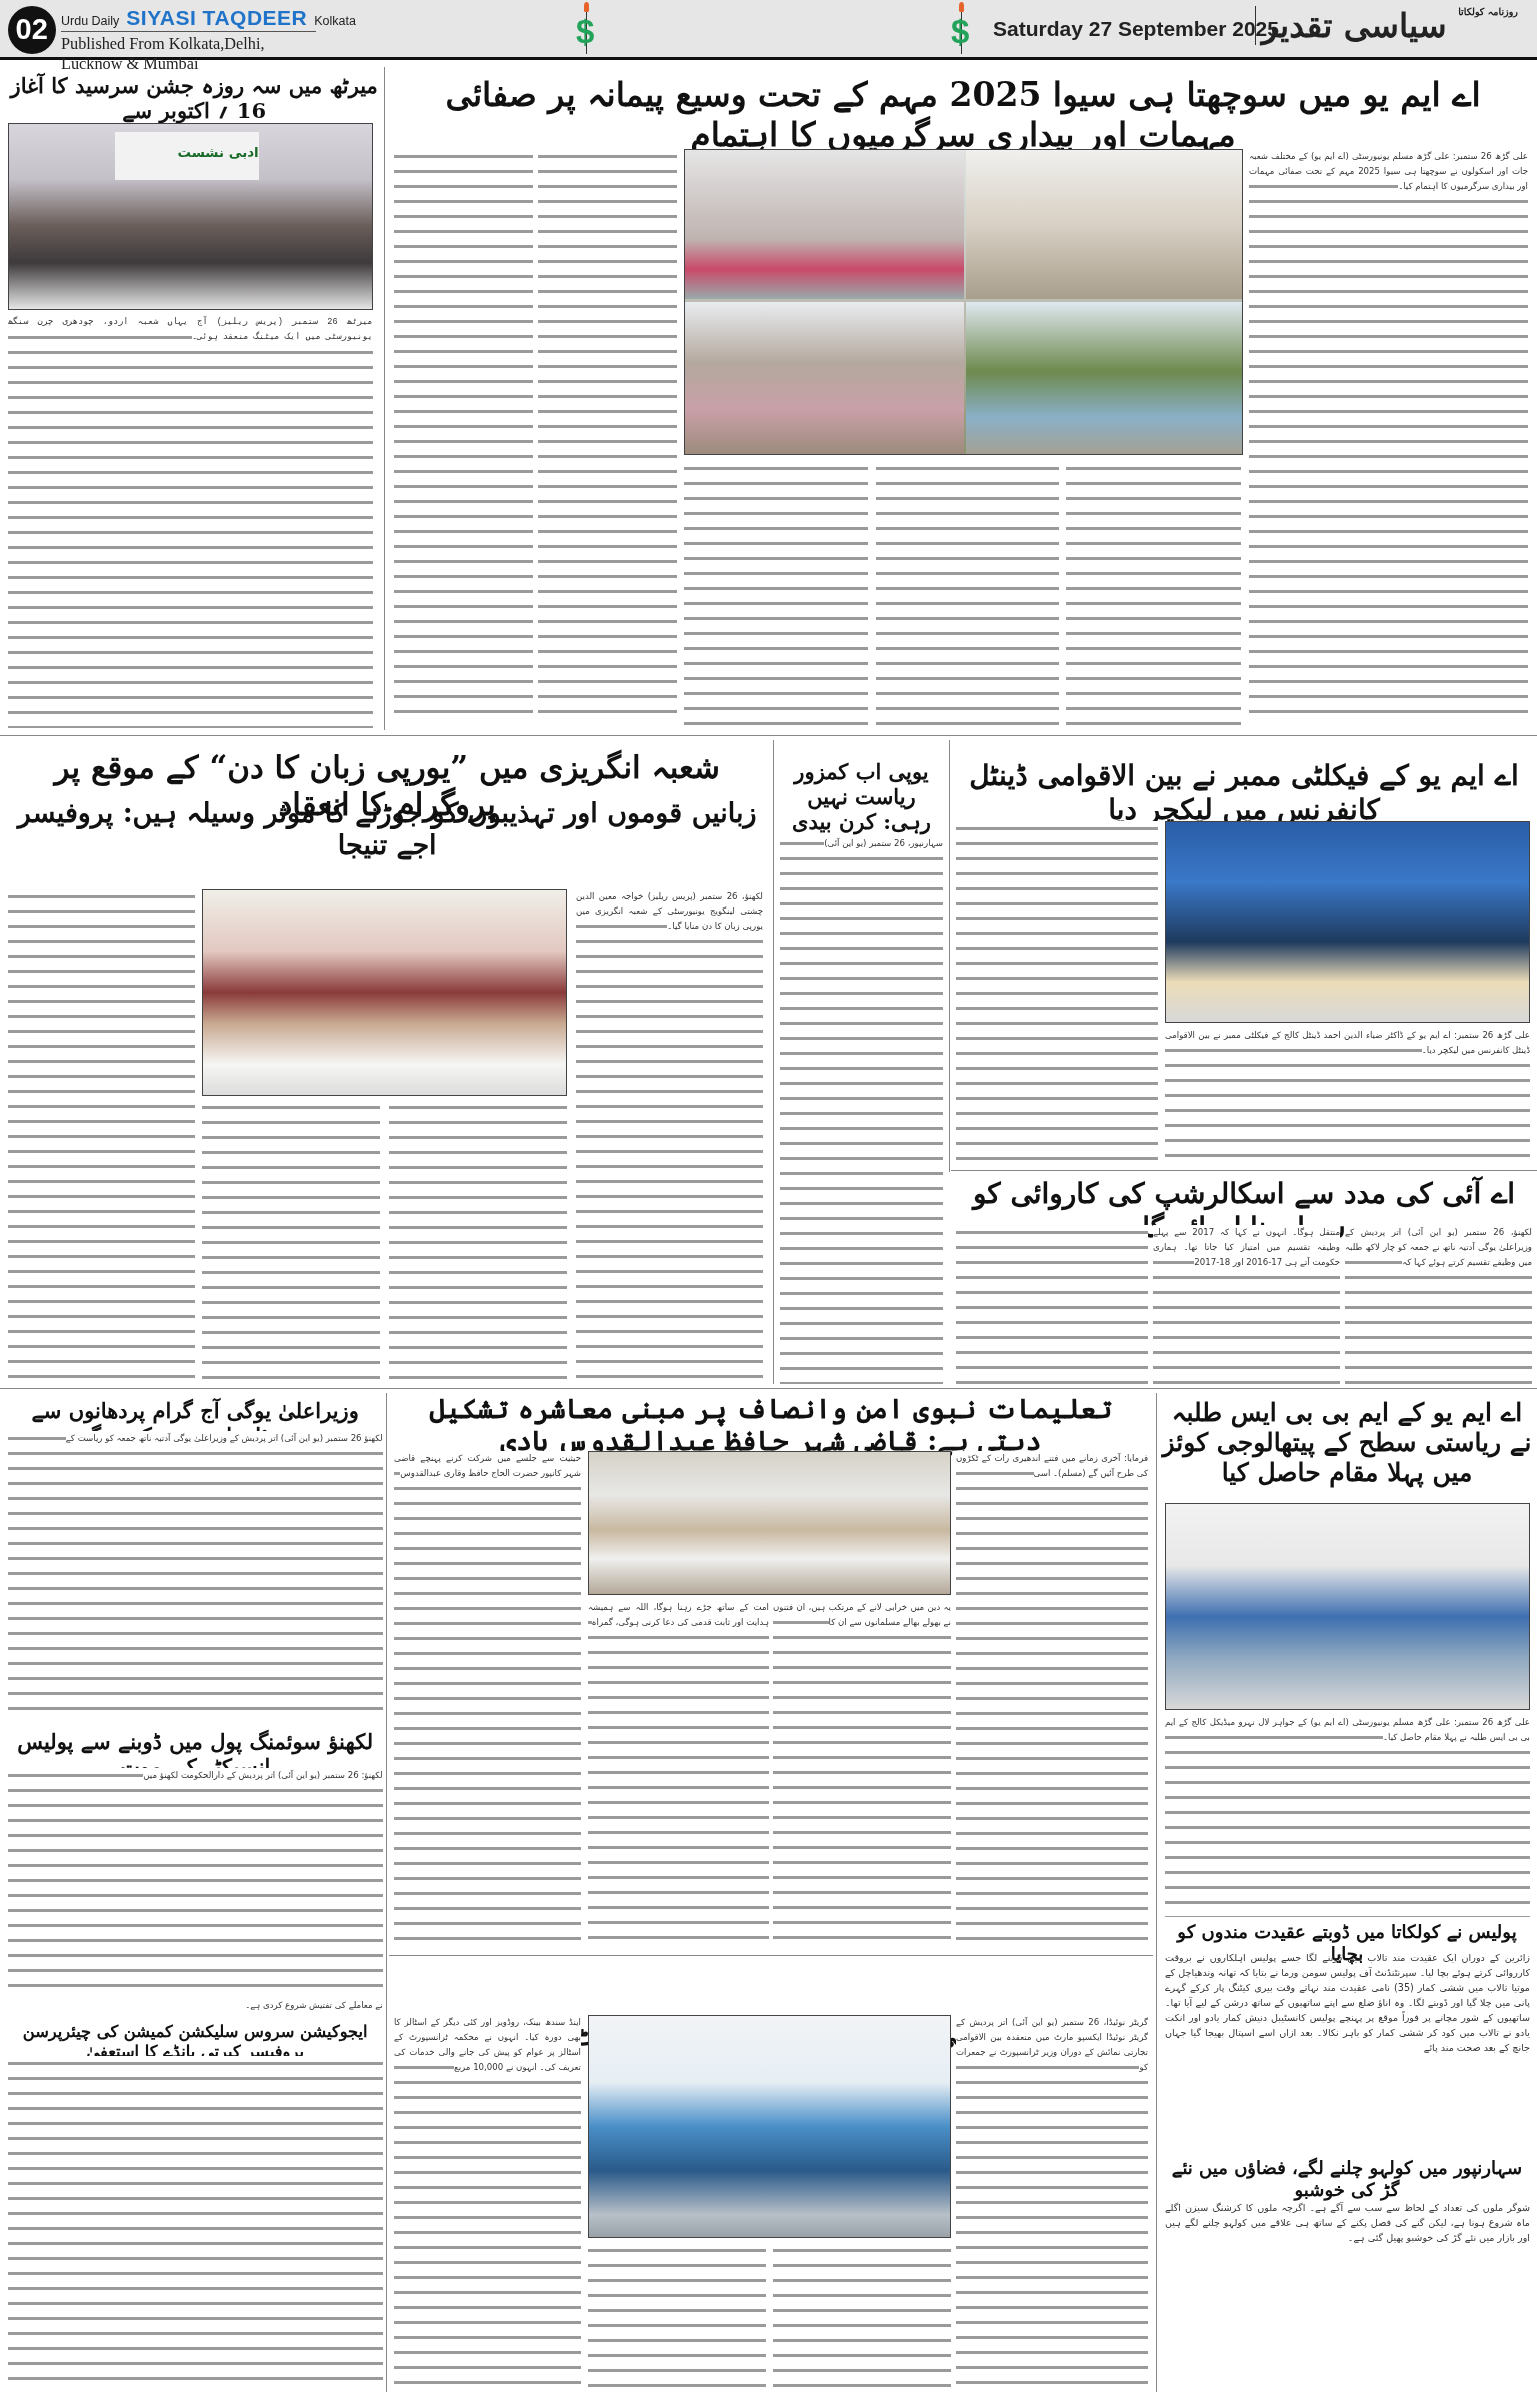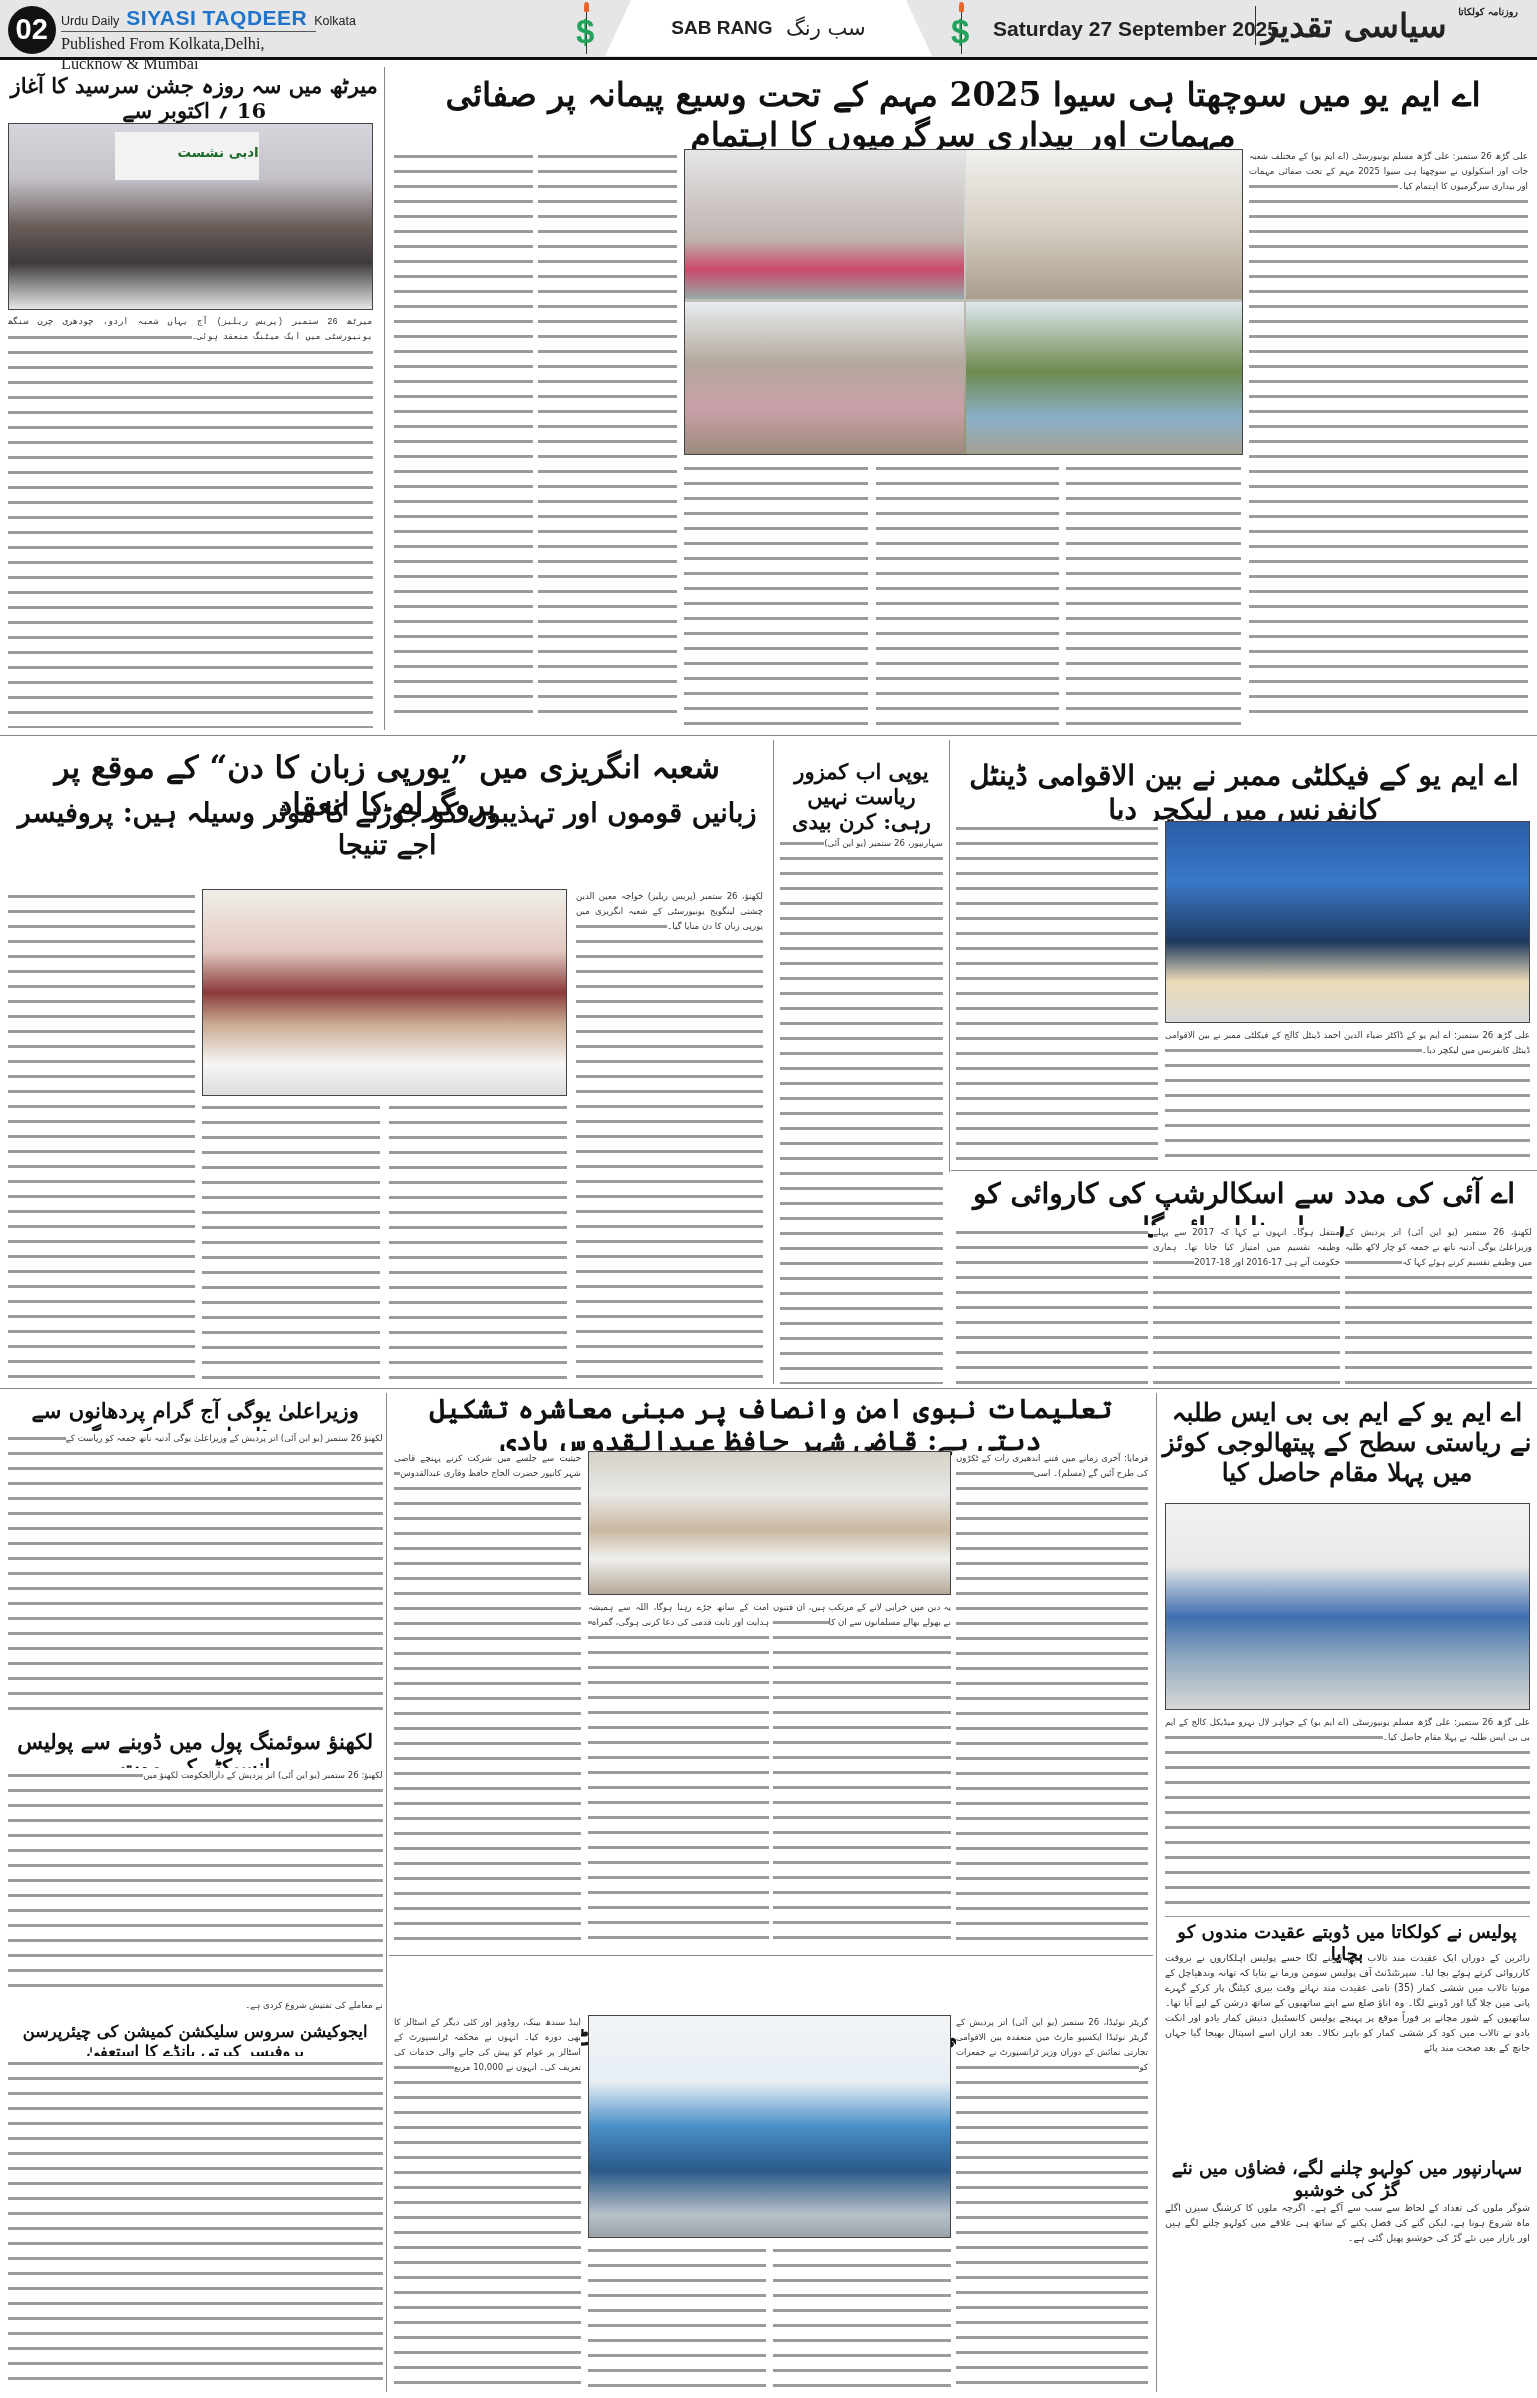--- a/index.html
+++ b/index.html
@@ -37,24 +37,20 @@
     <span>Urdu Daily</span>
     <span class="brand">SIYASI TAQDEER</span>
     <span>Kolkata</span>
   </div>
   <div class="mh-line2">Published From Kolkata,Delhi, Lucknow &amp; Mumbai</div>
   <div class="logo-s" style="left:574px">
       <div class="bar"></div>
       <div class="flame"></div>
       <span class="s">$</span>
     </div>
-  <div class="sabrang">
-    <span class="en">SAB RANG</span>
-    <span class="ur">سب رنگ</span>
-  </div>
   <div class="logo-s" style="left:949px">
       <div class="bar"></div>
       <div class="flame"></div>
       <span class="s">$</span>
     </div>
   <div class="date">Saturday 27 September 2025</div>
   <div class="urdu-title">
     <small>روزنامہ کولکاتا</small>
     <span>سیاسی تقدیر</span>
   </div>

